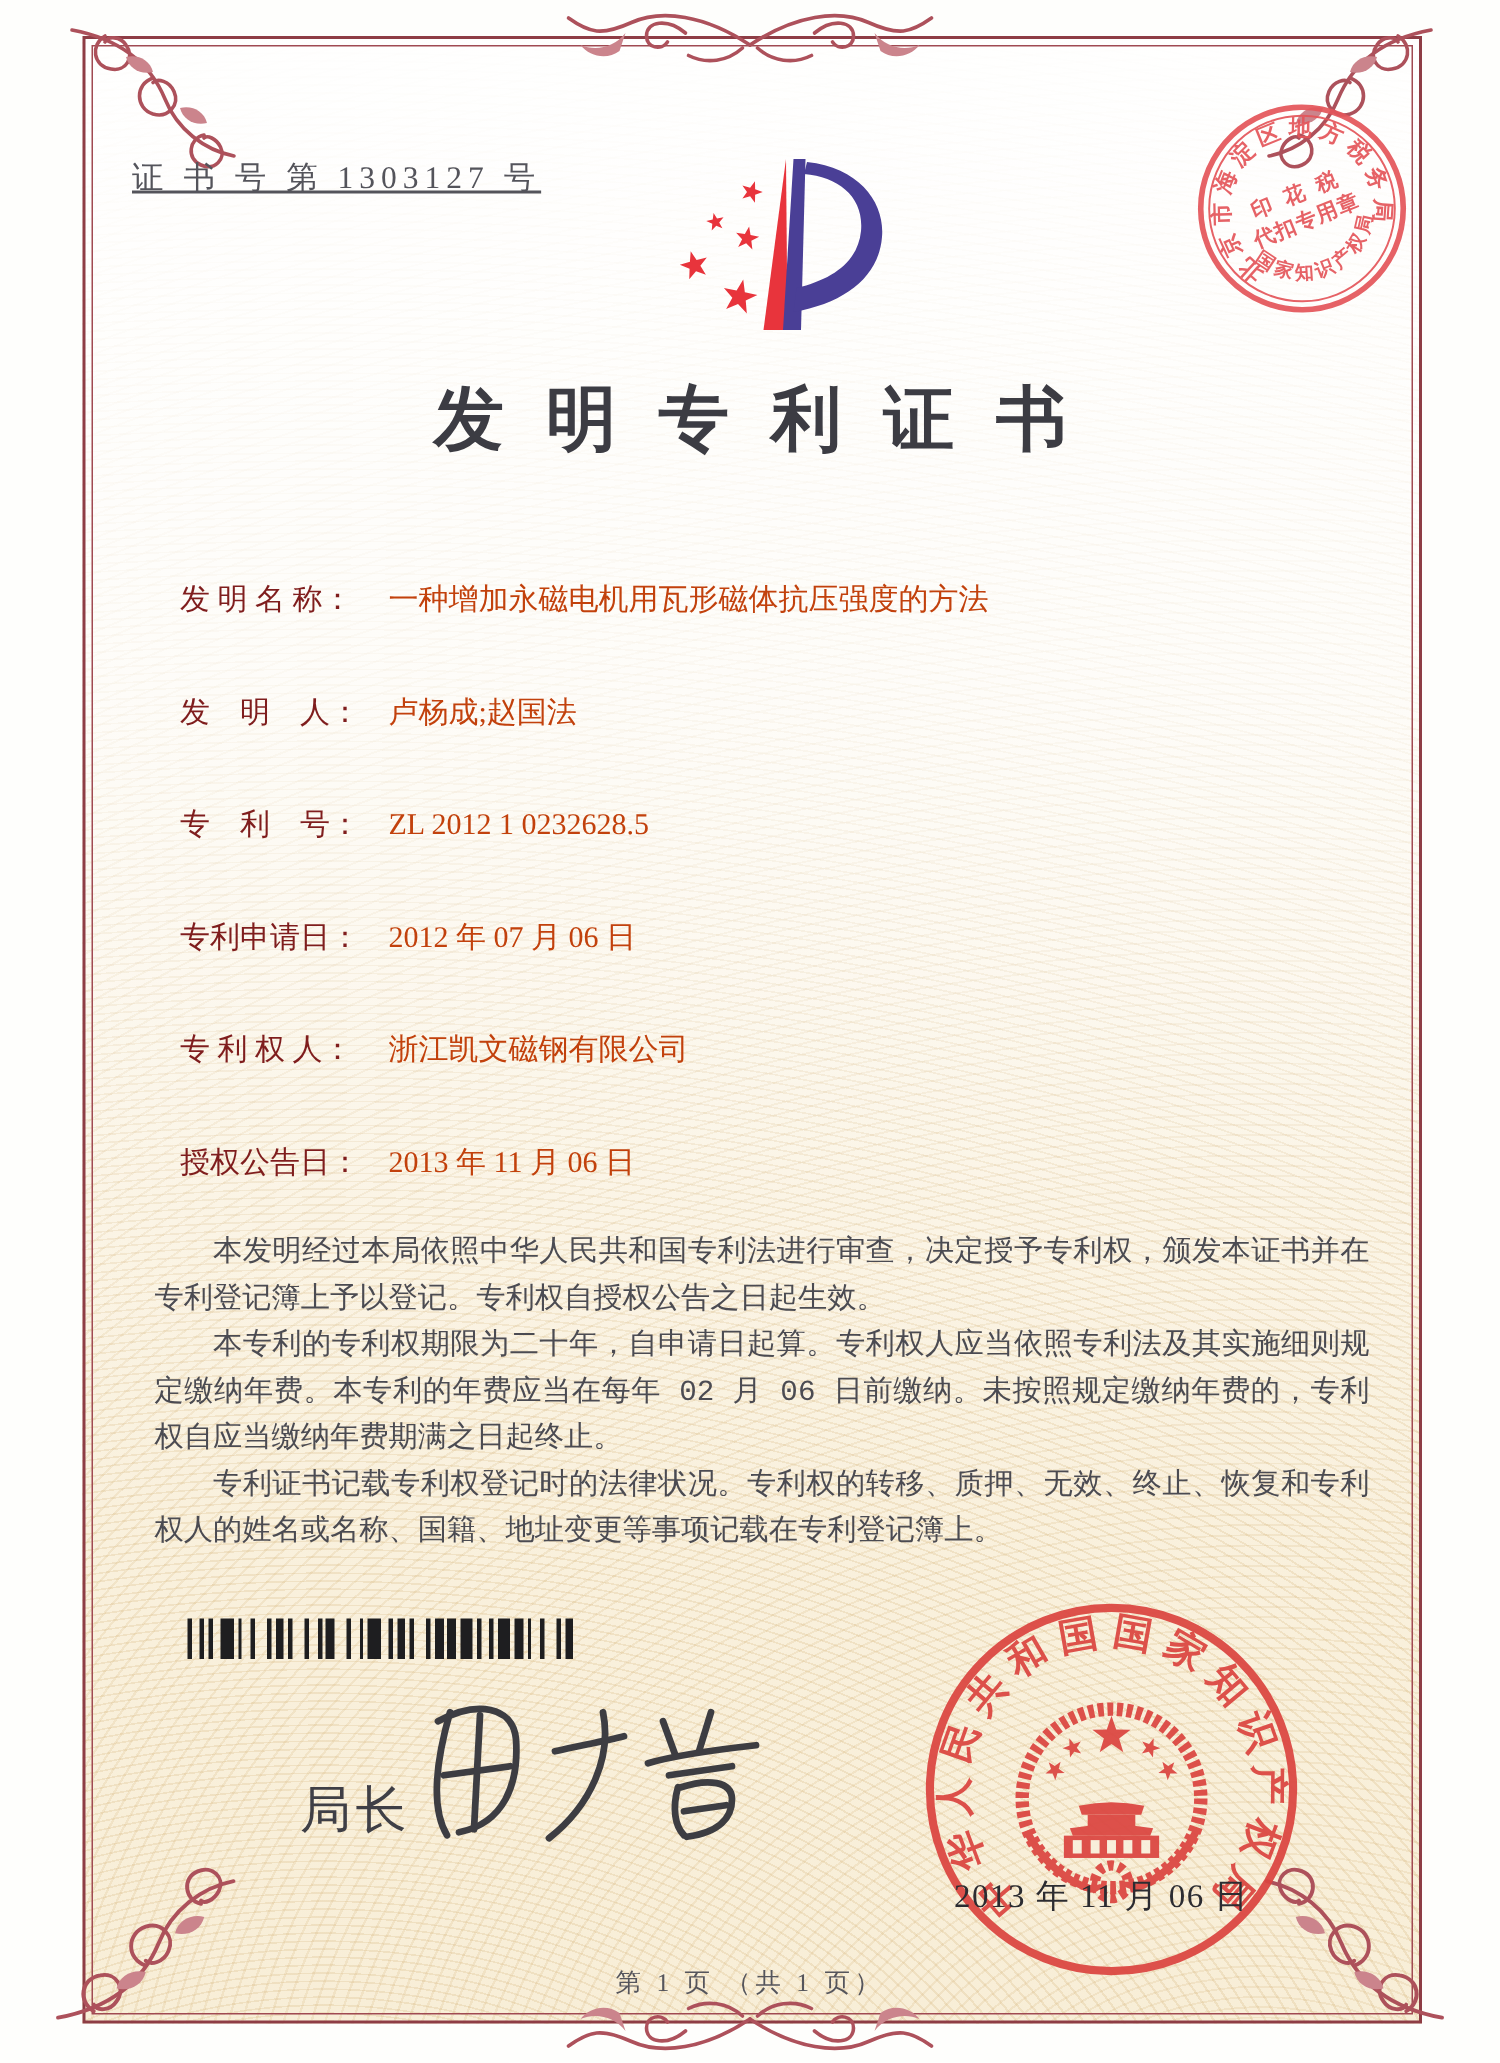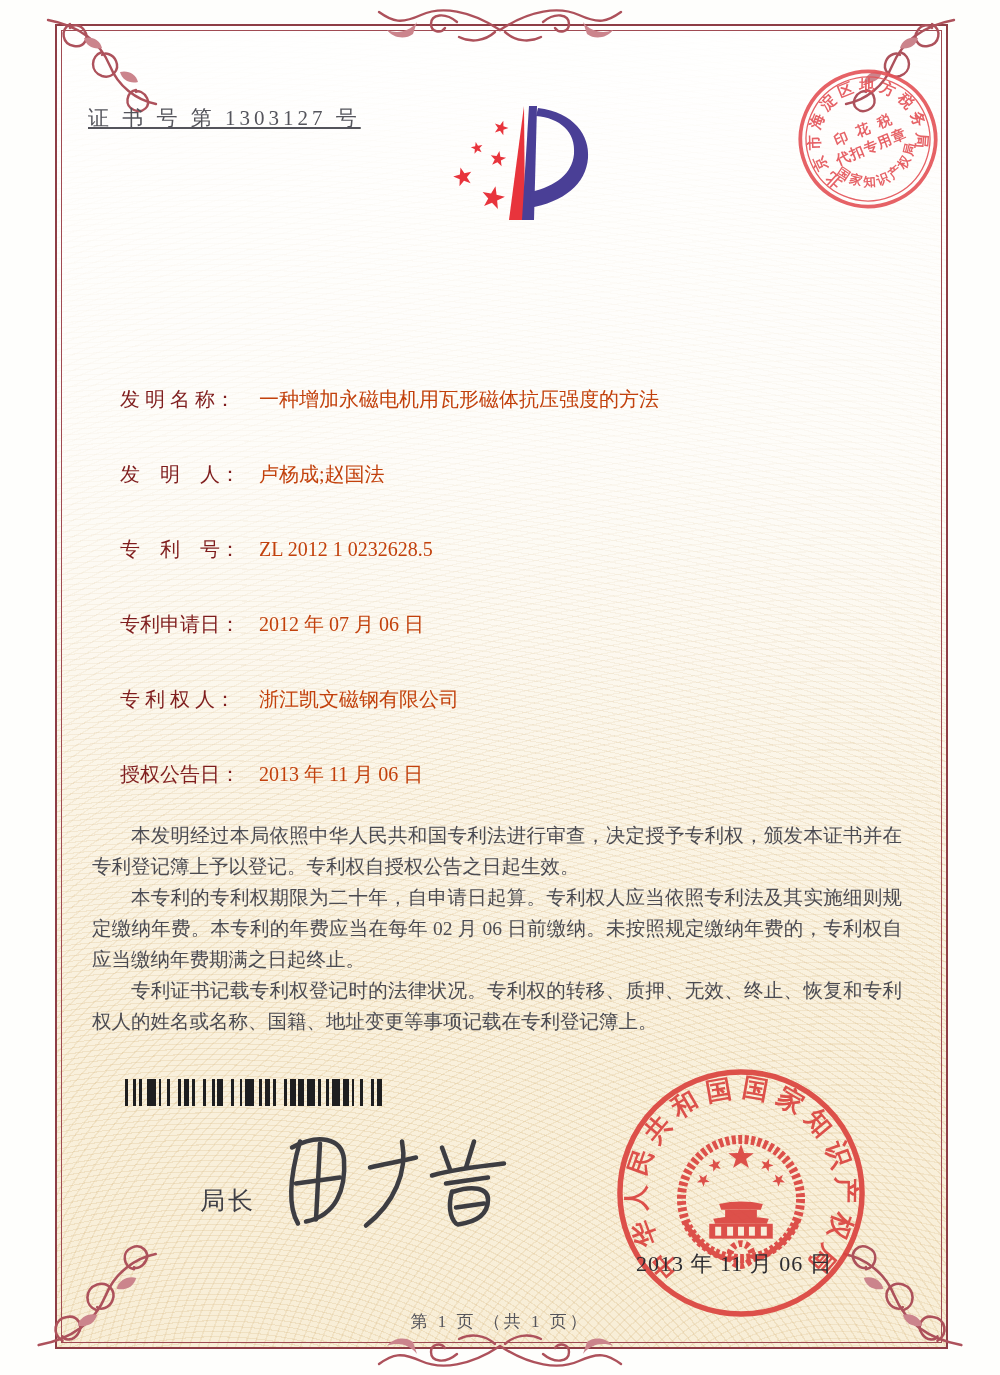--- a/index.html
+++ b/index.html
@@ -27,29 +27,29 @@
   .logo{position:absolute;left:425px;top:92px;width:165px;height:140px;z-index:3;}
   .title{
     position:absolute;left:0;top:248px;width:100%;text-align:center;
     font-size:47px;font-weight:600;color:#3c3c43;letter-spacing:28px;text-indent:28px;z-index:3;
   }
   .fields{position:absolute;left:120px;top:386px;width:790px;z-index:3;font-size:20px;}
   .field-row{position:absolute;left:0;white-space:nowrap;}
   .r1{top:0}.r2{top:75px}.r3{top:150px}.r4{top:225px}.r5{top:300px}.r6{top:375px}
   .field-label{display:inline-block;min-width:134px;color:#7f1d1d;}
   .field-value{color:#c2410c;}
-  .paragraphs{position:absolute;left:92px;top:820px;width:810px;z-index:3;
-    font-size:19.5px;line-height:31px;text-align:justify;color:#4b4b52;}
+  .paragraphs{position:absolute;left:103px;top:820px;width:810px;z-index:3;
+    font-size:19.5px;line-height:31px;text-align:justify;color:#4b4b52;font-family:Liberation Mono, monospace;}
   .paragraphs p{margin:0;text-indent:2em;}
 
   .barcode{position:absolute;left:125px;top:1079px;height:27px;display:flex;z-index:3;}
   .barcode span{display:block;height:100%;}
   .barcode .bar{background:#1e1e20;}
 
-  .director-label{position:absolute;left:200px;top:1184px;font-size:25px;letter-spacing:3px;color:#3f3f46;z-index:3;}
+  .director-label{position:absolute;left:200px;top:1184px;font-size:34px;letter-spacing:3px;color:#3f3f46;z-index:3;}
   .signature{position:absolute;left:266px;top:1126px;width:250px;height:118px;z-index:3;}
   .sig-stroke{fill:none;stroke:#3d3d42;stroke-width:4.5;stroke-linecap:round;stroke-linejoin:round;}
 
   .big-seal{position:absolute;left:612px;top:1064px;width:258px;height:258px;z-index:4;opacity:.93;}
   .seal-date{position:absolute;left:636px;top:1249px;width:240px;font-size:22px;letter-spacing:1px;color:#2c2c31;z-index:5;white-space:nowrap;}
   .footer{position:absolute;left:0;top:1310px;width:100%;text-align:center;font-size:17px;letter-spacing:3px;color:#55555c;z-index:3;}
 
   .tax-stamp{position:absolute;left:793px;top:64px;width:150px;height:150px;z-index:5;transform:rotate(-22deg);opacity:.92;}
 
   
@@ -119,20 +119,21 @@
       <use href="#star" transform="translate(52,56) scale(0.62) rotate(-12)"></use>
       <use href="#star" transform="translate(73,67) scale(0.82) rotate(10)"></use>
       <use href="#star" transform="translate(38,85) scale(0.98) rotate(-15)"></use>
       <use href="#star" transform="translate(68,106) scale(1.2) rotate(12)"></use>
     </g>
     <path d="M99,14 L84,128 L100,128 Z" fill="#e8343c"></path>
     <path d="M104,14 L97,128 L109,128 L112,14 Z" fill="#4a3f96"></path>
     <path d="M113,16 C149,20 165,44 163,66 C161,92 139,110 104,116 L106,100 C131,94 147,82 149,62 C151,40 135,26 111,24 Z" fill="#4a3f96"></path>
   </svg>
 
+  <div class="title">发明专利证书</div>
 
   <div class="fields">
     <div class="field-row r1">
       <span class="field-label">发 明 名 称：</span>
       <span class="field-value">一种增加永磁电机用瓦形磁体抗压强度的方法</span>
     </div>
     <div class="field-row r2">
       <span class="field-label">发　明　人：</span>
       <span class="field-value">卢杨成;赵国法</span>
     </div>

